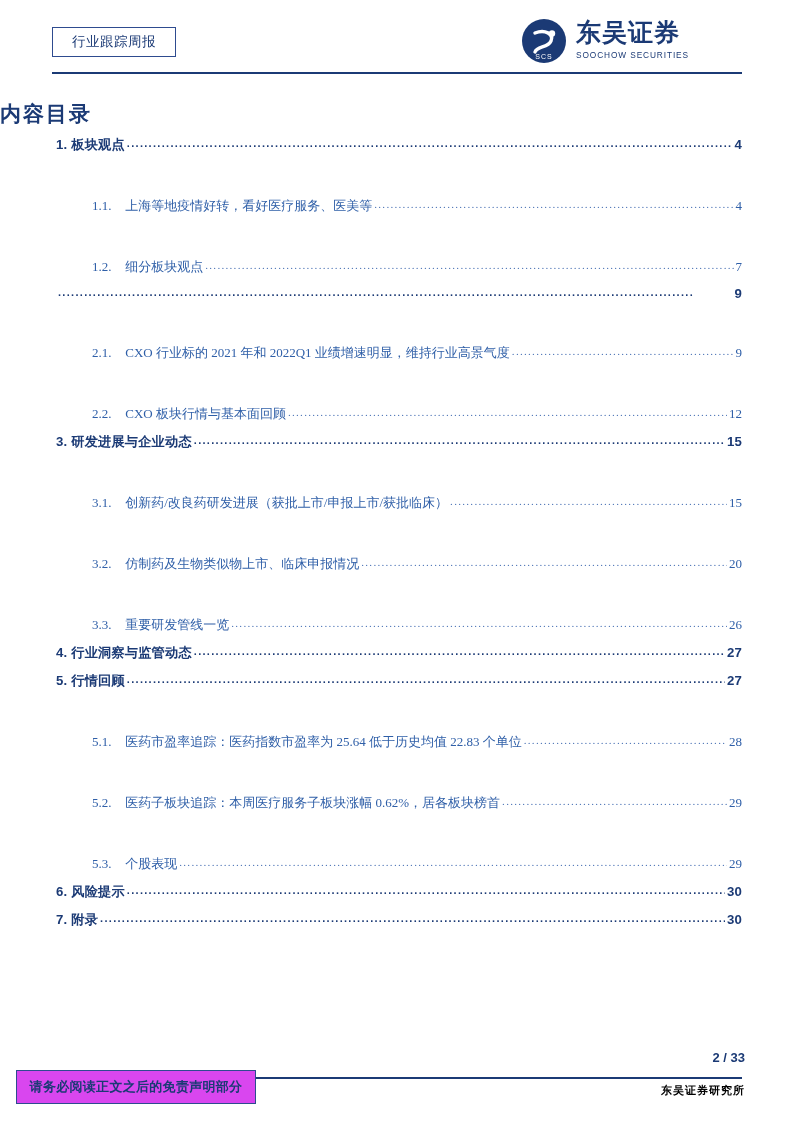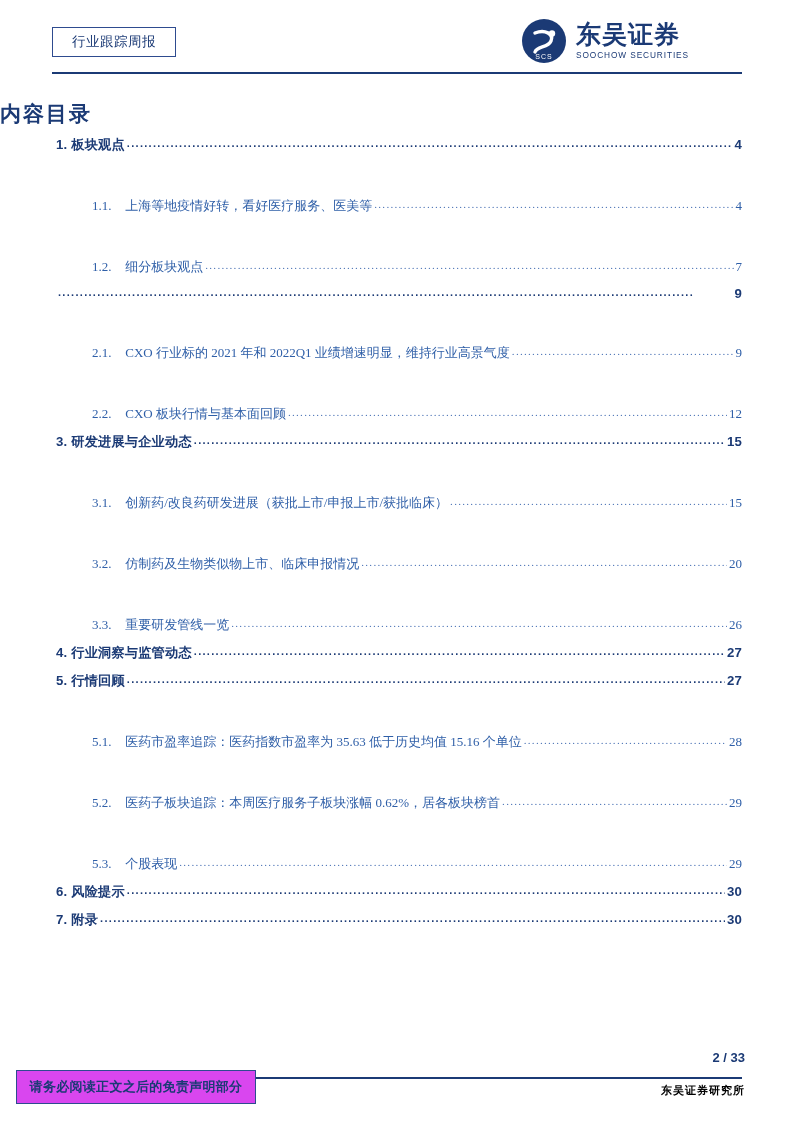--- a/index.html
+++ b/index.html
@@ -65,21 +65,21 @@
     height: 46px;
     position: relative;
   }
   .logo-text {
     display: flex;
     flex-direction: column;
     justify-content: center;
     line-height: 1;
   }
   .logo-cn {
-    font-family: Liberation Sans, sans-serif;
+    font-family: Liberation Mono, monospace;
     font-size: 25px;
     font-weight: bold;
     color: #1b3a75;
     letter-spacing: 1px;
   }
   .logo-en {
     font-family: "Liberation Sans", sans-serif;
     font-size: 8.3px;
     color: #1b3a75;
     letter-spacing: 0.9px;
@@ -305,21 +305,21 @@
       <span class="toc-page">27</span>
     </div>
 
     <div class="toc-row lvl1">
       <span class="toc-label"><span class="toc-num">5.</span>&nbsp;<span>行情回顾</span></span>
       <span class="toc-dots">..................................................................................................................................................</span>
       <span class="toc-page">27</span>
     </div>
 
     <div class="toc-row lvl2">
-      <span class="toc-label"><span class="toc-num">5.1.</span>&nbsp;<span>医药市盈率追踪：医药指数市盈率为 35.63 低于历史均值 15.16 个单位</span></span>
+      <span class="toc-label"><span class="toc-num">5.1.</span>&nbsp;<span>医药市盈率追踪：医药指数市盈率为 25.64 低于历史均值 22.83 个单位</span></span>
       <span class="toc-dots">..................................................................................................................................................</span>
       <span class="toc-page">28</span>
     </div>
 
     <div class="toc-row lvl2">
       <span class="toc-label"><span class="toc-num">5.2.</span>&nbsp;<span>医药子板块追踪：本周医疗服务子板块涨幅 0.62%，居各板块榜首</span></span>
       <span class="toc-dots">..................................................................................................................................................</span>
       <span class="toc-page">29</span>
     </div>
 

